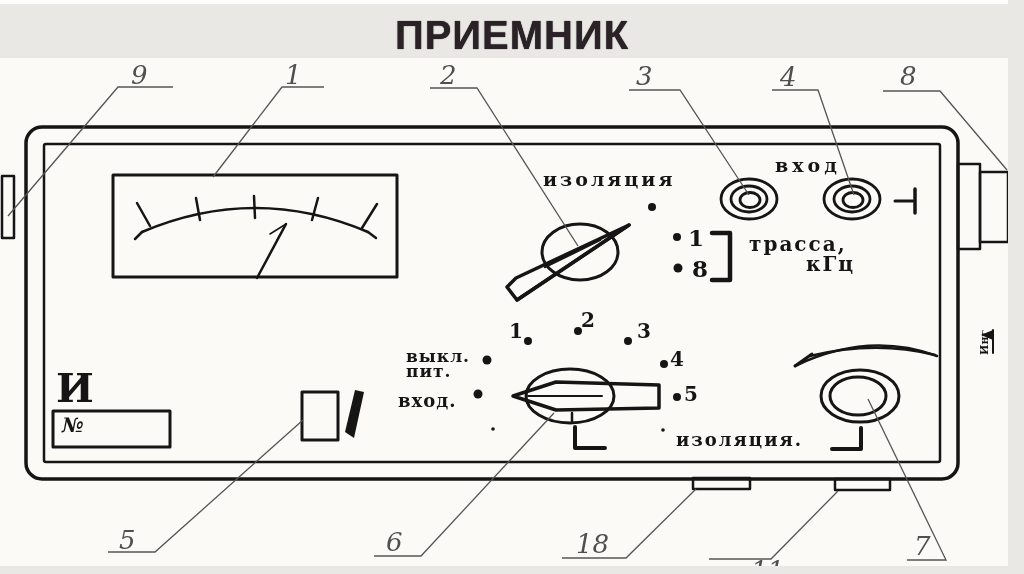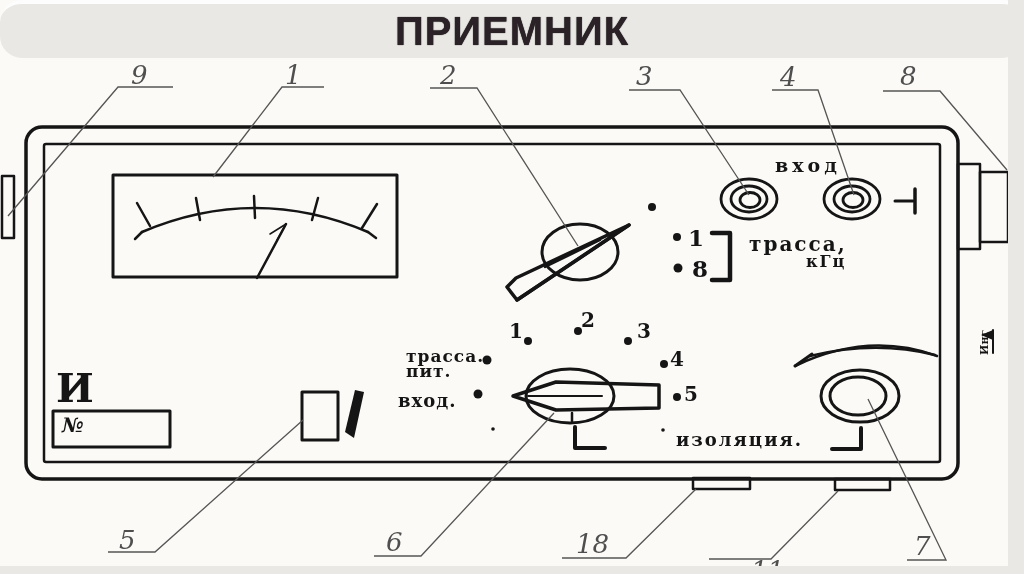--- a/index.html
+++ b/index.html
@@ -10,21 +10,21 @@
     --paper:#fbfaf7;
   }
   html,body{margin:0;padding:0;}
   body{font-family:"Liberation Sans",sans-serif;background:#fff;}
   .stage{position:relative;width:1024px;height:574px;overflow:hidden;background:var(--paper);}
   .title-band{
     position:absolute;left:0;top:0;width:100%;height:58px;
     background:var(--band);
     border-top:4px solid #fdfdfd;
     box-sizing:border-box;
-    display:flex;align-items:center;justify-content:center;border-radius:22px;
+    display:flex;align-items:flex-end;justify-content:center;
   }
   .title-band h1{
     margin:0;
     font-family:"Liberation Sans",sans-serif;
     font-size:40px;font-weight:700;letter-spacing:1px;
     color:var(--title-color);
     text-shadow:0 0 1px #000;
   }
   .right-strip{position:absolute;right:0;top:0;width:16px;height:574px;background:var(--band);}
   .bottom-strip{position:absolute;left:0;bottom:0;width:1024px;height:8px;background:var(--band);}
@@ -180,26 +180,27 @@
         <path d="M772,90 L818,90 L854,195"></path>
         <path d="M883,91 L940,91 L1007,170"></path>
         <path d="M108,552 L155,552 L303,420"></path>
         <path d="M374,556 L421,556 L554,413"></path>
         <path d="M562,558 L626,558 L696,489"></path>
         <path d="M709,559 L771,559 L838,491"></path>
         <path d="M907,560 L946,560 L868,399"></path>
       </g>
     </svg>
 
+    <div class="lbl" style="left:543px;top:112px;font-size:19px;letter-spacing:3px;">изоляция</div>
     <div class="lbl" style="left:775px;top:98px;font-size:19px;letter-spacing:4px;">вход</div>
     <div class="lbl" style="left:749px;top:176px;font-size:20px;letter-spacing:2px;">трасса,</div>
-    <div class="lbl" style="left:806px;top:196px;font-size:16px;letter-spacing:2px;">кГц</div>
+    <div class="lbl" style="left:806px;top:196px;font-size:20px;letter-spacing:2px;">кГц</div>
     <div class="lbl" style="left:688px;top:168px;font-size:23px;">1</div>
     <div class="lbl" style="left:692px;top:199px;font-size:23px;">8</div>
-    <div class="lbl" style="left:406px;top:290px;font-size:17px;letter-spacing:1px;">трасса.</div>
+    <div class="lbl" style="left:406px;top:290px;font-size:17px;letter-spacing:1px;">выкл.</div>
     <div class="lbl" style="left:406px;top:305px;font-size:17px;letter-spacing:1px;">пит.</div>
     <div class="lbl" style="left:398px;top:334px;font-size:18px;letter-spacing:1px;">вход.</div>
     <div class="lbl" style="left:676px;top:373px;font-size:18px;letter-spacing:2px;">изоляция.</div>
 
     <div class="lbl" style="left:509px;top:263px;font-size:20px;">1</div>
     <div class="lbl" style="left:581px;top:252px;font-size:20px;">2</div>
     <div class="lbl" style="left:637px;top:263px;font-size:20px;">3</div>
     <div class="lbl" style="left:670px;top:291px;font-size:20px;">4</div>
     <div class="lbl" style="left:684px;top:326px;font-size:20px;">5</div>
 

